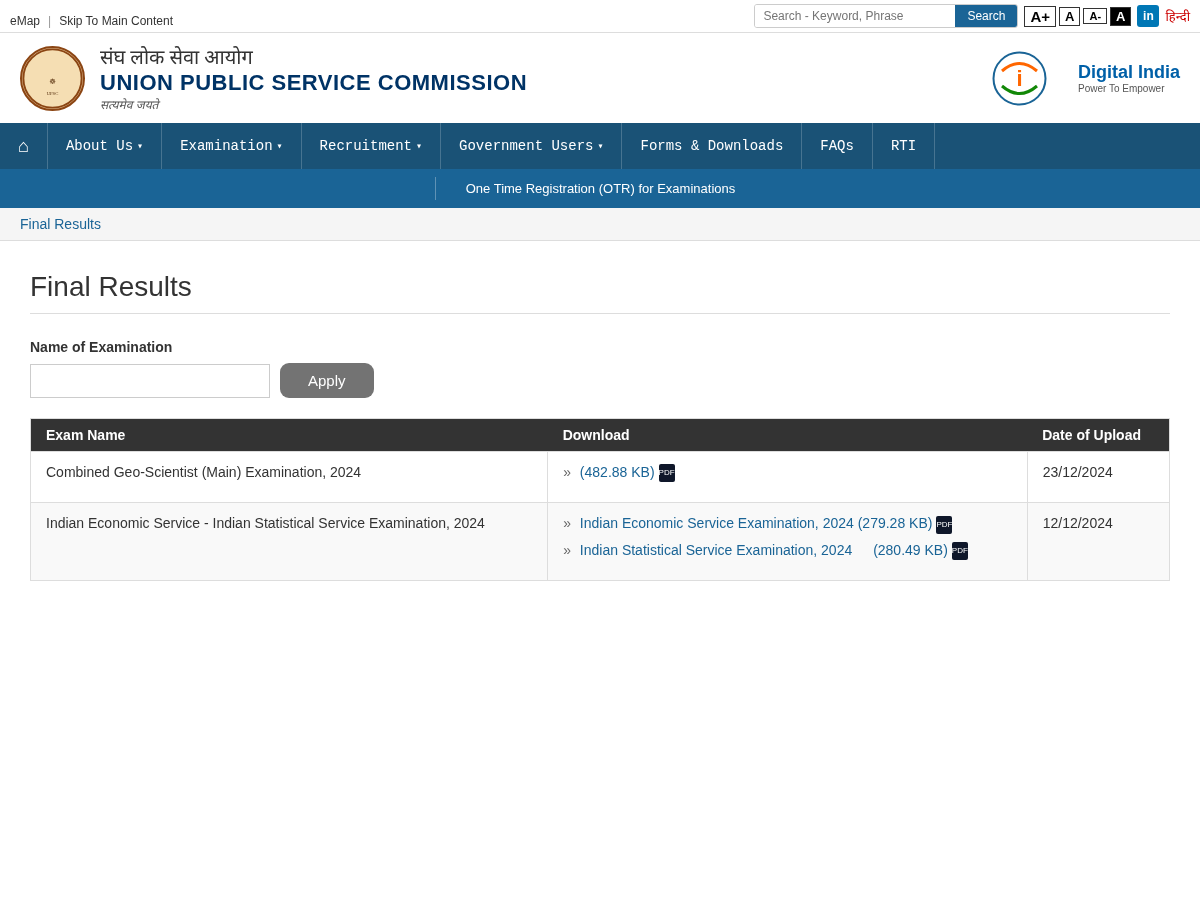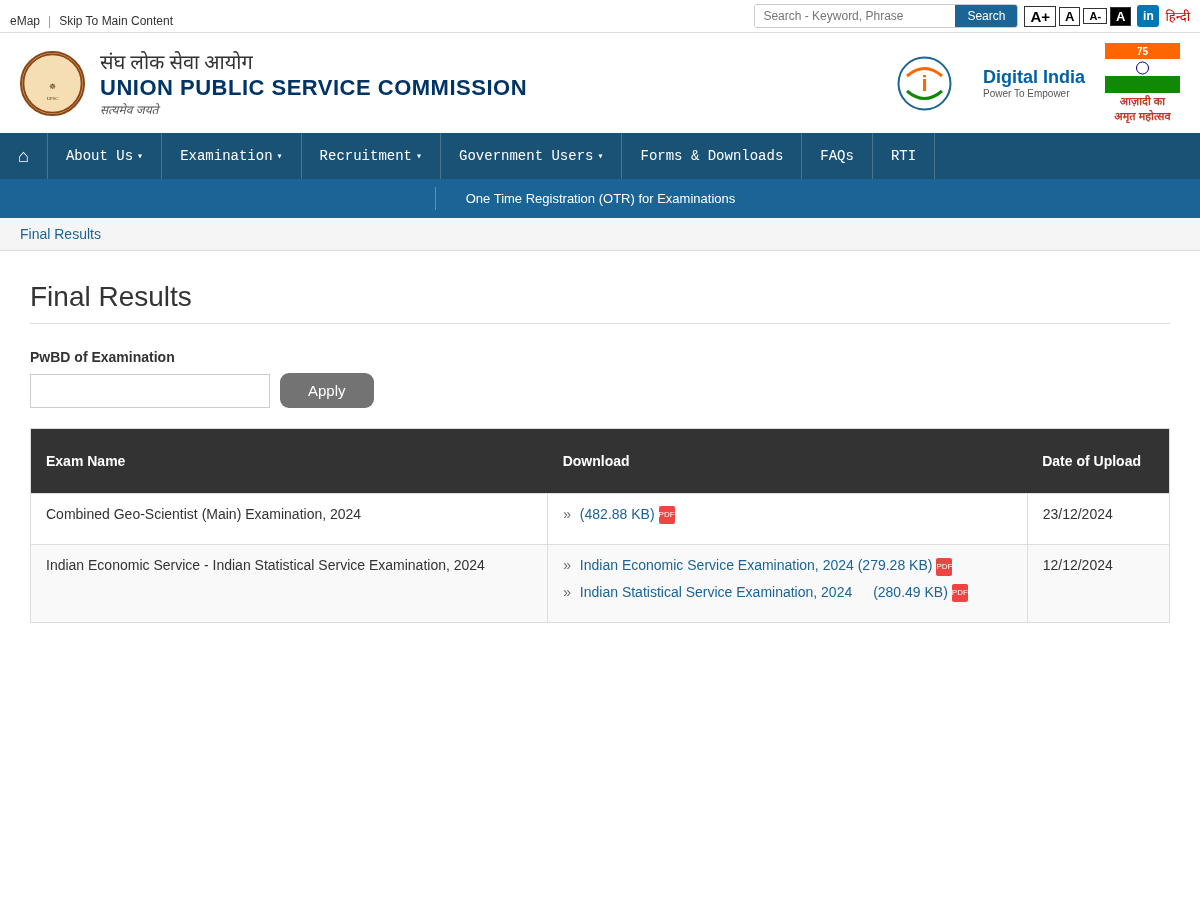--- a/index.html
+++ b/index.html
@@ -210,21 +210,21 @@
 
     
     .results-table {
       width: 100%;
       border-collapse: collapse;
       border: 1px solid #ddd;
     }
     .results-table th {
       background: #333;
       color: #fff;
-      padding: 24px 15px;
+      padding: 8px 15px;
       text-align: left;
       font-size: 14px;
     }
     .results-table td {
       padding: 12px 15px;
       border: 1px solid #ddd;
       vertical-align: top;
       font-size: 14px;
     }
     .results-table tr:nth-child(odd) td { background: #fff; }
@@ -236,21 +236,21 @@
       cursor: pointer;
     }
     .download-arrow {
       color: #666;
       margin-right: 5px;
     }
     .pdf-icon {
       display: inline-block;
       width: 16px;
       height: 18px;
-      background: #ef4444;
+      background: #0f172a;
       color: #fff;
       font-size: 8px;
       text-align: center;
       line-height: 18px;
       margin-left: 4px;
       vertical-align: middle;
       border-radius: 2px;
     }
     .download-row {
       margin-bottom: 8px;
@@ -323,34 +323,20 @@
 
         <path d="M 10 20 Q 27.5 5 45 20" fill="none" stroke="#ff6600" stroke-width="3"></path>
         <path d="M 10 35 Q 27.5 50 45 35" fill="none" stroke="#128807" stroke-width="3"></path>
       </svg>
       <div class="di-text">
         <span class="di-main">Digital India</span>
         <span class="di-sub">Power To Empower</span>
       </div>
     </div>
 
-    <div class="amrit-logo">
-      <svg width="75" height="50" viewBox="0 0 75 50">
-
-        <rect x="0" y="0" width="75" height="16" fill="#ff6600"></rect>
-        <rect x="0" y="16" width="75" height="17" fill="#fff"></rect>
-        <rect x="0" y="33" width="75" height="17" fill="#128807"></rect>
-
-        <circle cx="37.5" cy="25" r="6" fill="none" stroke="#00008b" stroke-width="1"></circle>
-
-        <text x="37.5" y="12" text-anchor="middle" font-size="10" fill="#fff" font-weight="bold">75</text>
-      </svg>
-      <span style="font-size:11px; color:#c0392b; font-weight:bold;">आज़ादी का</span>
-      <span style="font-size:11px; color:#c0392b; font-weight:bold;">अमृत महोत्सव</span>
-    </div>
   </div>
 </div>
 
 <nav class="nav-bar">
   <div class="nav-home">⌂</div>
   <div class="nav-item">
     <span>About Us</span>
     <span class="arrow">▾</span>
   </div>
   <div class="nav-item">
@@ -382,21 +368,21 @@
 </div>
 
 <div class="breadcrumb-bar">
   <span class="breadcrumb-text">Final Results</span>
 </div>
 
 <div class="main-content">
   <h1 class="page-title">Final Results</h1>
 
   <div class="filter-form">
-    <label class="filter-label">PwBD of Examination</label>
+    <label class="filter-label">Name of Examination</label>
     <div class="filter-row">
       <input class="filter-input" type="text" value="" style="">
       <button class="apply-btn">Apply</button>
     </div>
   </div>
 
   <table class="results-table">
     <thead>
       <tr>
         <th>Exam Name</th>

